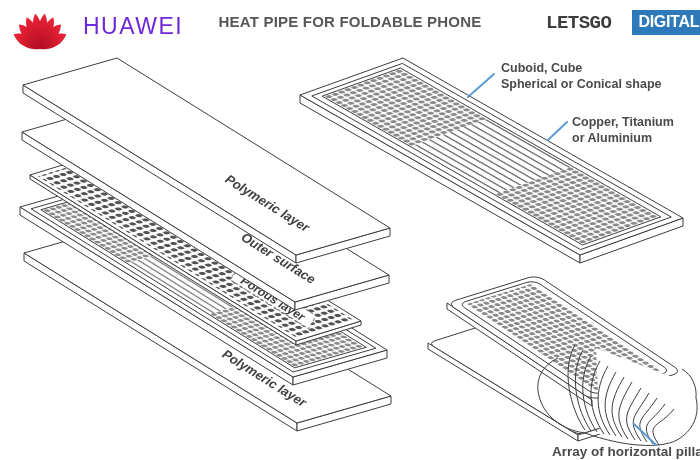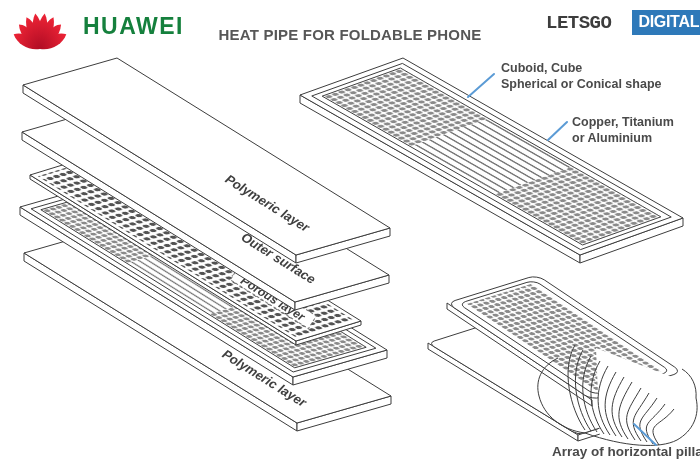--- a/index.html
+++ b/index.html
@@ -1,22 +1,22 @@
 <!DOCTYPE html>
 <html><head>
 <meta charset="utf-8">
 <style>
   html,body{margin:0;padding:0;background:#fff;}
   .canvas{position:relative;width:700px;height:460px;background:#fff;overflow:hidden;
           font-family:"Liberation Sans",sans-serif;}
   .diagram-svg{position:absolute;left:0;top:0;}
   
   .brand{position:absolute;left:8px;top:3px;display:flex;align-items:center;gap:11px;}
-  .brand-word{font-size:23px;font-weight:bold;color:#15803d;letter-spacing:1.5px;}
-  .page-title{position:absolute;left:0;right:0;top:26px;text-align:center;
+  .brand-word{font-size:23px;font-weight:normal;color:#6d28d9;letter-spacing:1.5px;}
+  .page-title{position:absolute;left:0;right:0;top:13px;text-align:center;
               font-size:15px;font-weight:bold;color:#575757;letter-spacing:.2px;}
   .lgd{position:absolute;left:546px;top:10px;display:flex;align-items:center;}
   .lgd-letsgo{font-size:19px;font-weight:bold;color:#3d3d3d;letter-spacing:-.5px;font-family:Liberation Mono, monospace;}
   .lgd-digital{margin-left:21px;background:#2e79b9;color:#fff;font-size:16px;
                font-weight:bold;padding:3px 6px 4px;letter-spacing:-.3px;}
   
   .ln{fill:none;stroke:#3d3d3d;stroke-width:1;vector-effect:non-scaling-stroke;stroke-linejoin:round;}
   .face{fill:#fff;stroke:#3d3d3d;stroke-width:1;vector-effect:non-scaling-stroke;stroke-linejoin:round;}
   .plbl{font:italic bold 13px "Liberation Sans",sans-serif;fill:#3f3f3f;text-anchor:middle;}
   .plbl-sm{font:italic bold 12px "Liberation Sans",sans-serif;fill:#3f3f3f;text-anchor:middle;}

